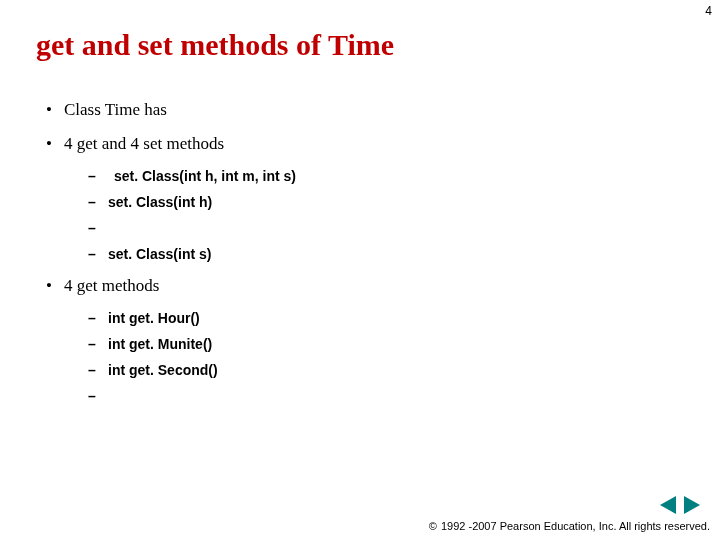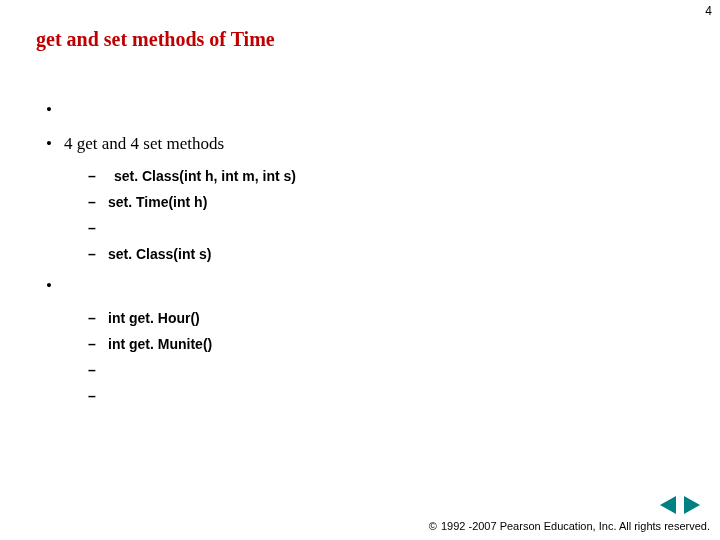--- a/index.html
+++ b/index.html
@@ -15,21 +15,21 @@
     position: absolute;
     top: 4px;
     right: 8px;
     font-size: 12px;
     color: #000;
   }
   .title {
     position: absolute;
     top: 28px;
     left: 36px;
-    font-size: 20px;
+    font-size: 30px;
     font-weight: bold;
     color: #c00000;
     font-family: "Times New Roman", Times, serif;
   }
   .content {
     position: absolute;
     top: 100px;
     left: 46px;
     font-family: "Times New Roman", Times, serif;
     color: #000;
@@ -97,60 +97,63 @@
 <body>
 
 <div class="page-number">4</div>
 
 <div class="title">get and set methods of Time</div>
 
 <div class="content">
 
   <div class="bullet-l1">
     <span class="dot">•</span>
+    <span>Class Time has</span>
   </div>
 
   <div class="bullet-l1">
     <span class="dot">•</span>
     <span>4 get and 4 set methods</span>
   </div>
 
   <div class="sub-list">
     <div class="bullet-l2 first-indent">
       <span class="dash">–</span>
       <span class="txt">set. Class(int h, int m, int s)</span>
     </div>
     <div class="bullet-l2">
       <span class="dash">–</span>
-      <span class="txt">set. Time(int h)</span>
+      <span class="txt">set. Class(int h)</span>
     </div>
     <div class="bullet-l2">
       <span class="dash">–</span>
     </div>
     <div class="bullet-l2">
       <span class="dash">–</span>
       <span class="txt">set. Class(int s)</span>
     </div>
   </div>
 
   <div class="bullet-l1">
     <span class="dot">•</span>
+    <span>4 get methods</span>
   </div>
 
   <div class="sub-list">
     <div class="bullet-l2">
       <span class="dash">–</span>
       <span class="txt">int get. Hour()</span>
     </div>
     <div class="bullet-l2">
       <span class="dash">–</span>
       <span class="txt">int get. Munite()</span>
     </div>
     <div class="bullet-l2">
       <span class="dash">–</span>
+      <span class="txt">int get. Second()</span>
     </div>
     <div class="bullet-l2">
       <span class="dash">–</span>
     </div>
   </div>
 
 </div>
 
 <div class="nav-arrows">
   <div class="arrow arrow-left"></div>

